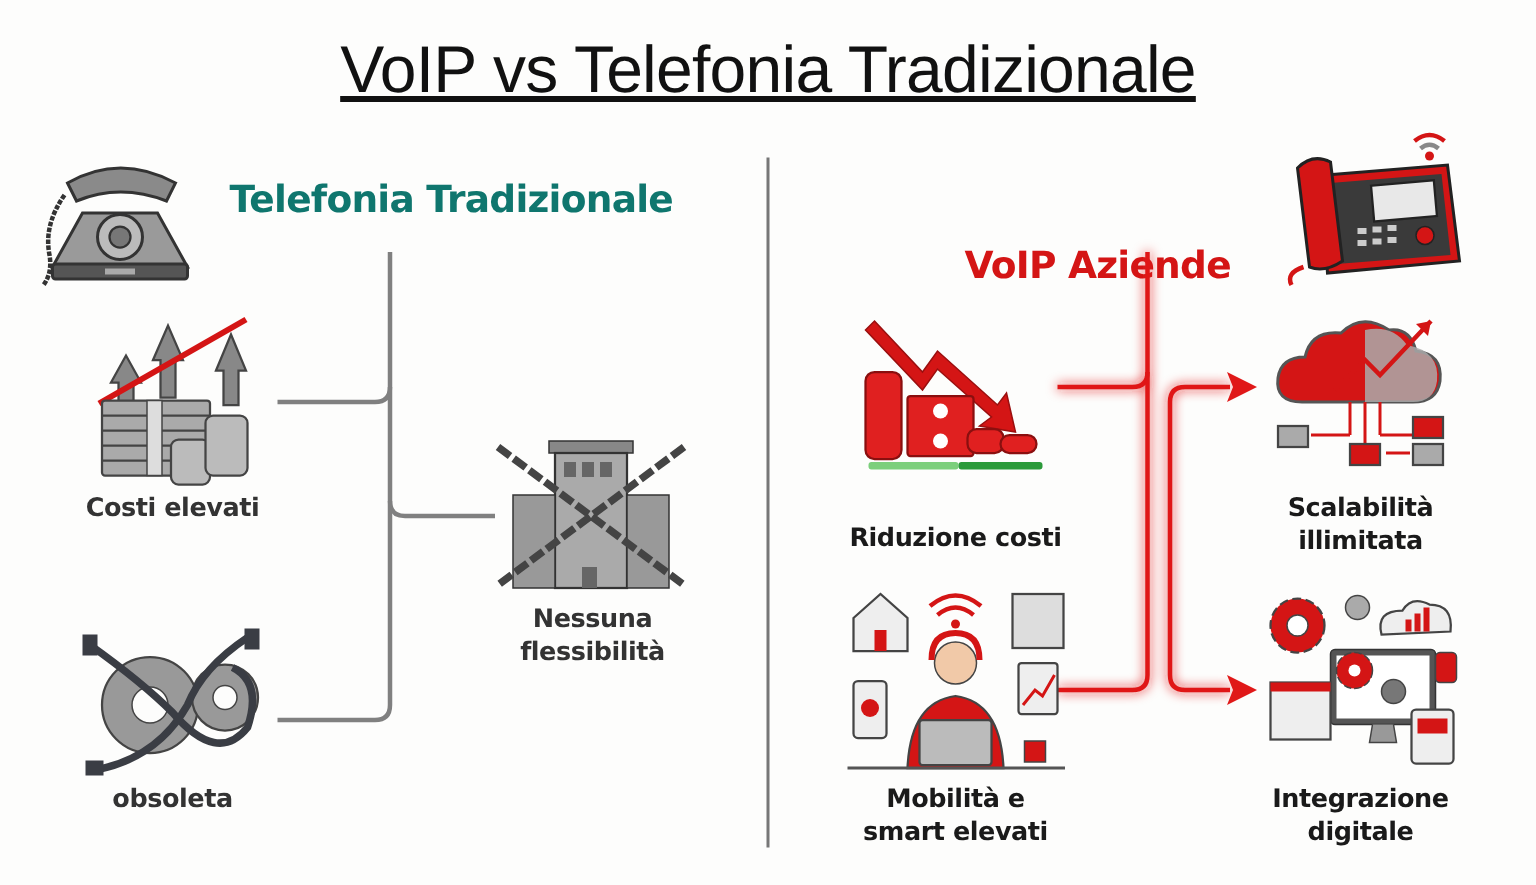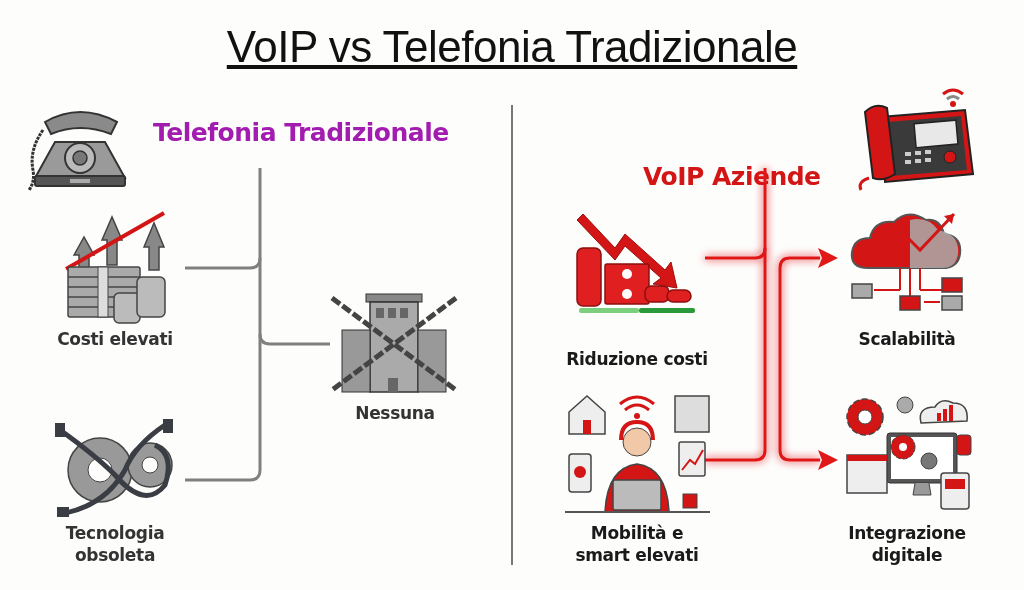--- a/index.html
+++ b/index.html
@@ -1,19 +1,19 @@
 <!DOCTYPE html>
 <html><head>
 <meta charset="utf-8">
 <style>
   html,body{margin:0;padding:0;}
   body{width:1024px;height:590px;background:#fdfdfc;position:relative;overflow:hidden;font-family:"DejaVu Sans","Liberation Sans",sans-serif;}
   .abs{position:absolute;}
   .title{left:0;top:22px;width:1024px;text-align:center;font-family:"Liberation Sans",sans-serif;font-size:44px;color:#111;letter-spacing:-0.5px;text-decoration:underline;}
-  .sec-left{left:153px;top:118px;font-size:25px;font-weight:bold;color:#a21caf;letter-spacing:-0.5px;}
+  .sec-left{left:153px;top:118px;font-size:25px;font-weight:bold;color:#0f766e;letter-spacing:-0.5px;}
   .sec-right{left:643px;top:118px;font-size:25px;font-weight:bold;color:#d41515;letter-spacing:-0.5px;margin-top:44px;}
   .label{font-size:17px;font-weight:bold;color:#333;text-align:center;line-height:22px;letter-spacing:-0.3px;}
   .label.dark{color:#1a1a1a;}
   .divider{left:511px;top:105px;width:2px;height:460px;background:#777;}
   svg{position:absolute;overflow:visible;}
 </style>
 </head>
 <body>
 
 <div class="abs title">VoIP vs Telefonia Tradizionale</div>
@@ -93,39 +93,39 @@
       <rect x="72" y="18" width="8" height="10"></rect>
       <rect x="60" y="88" width="10" height="14"></rect>
     </g>
   <g fill="none" stroke="#444" stroke-width="5" stroke-dasharray="10 3">
     <line x1="4" y1="8" x2="128" y2="100"></line>
     <line x1="128" y1="8" x2="4" y2="100"></line>
   </g>
 </svg>
 <div class="abs label" style="left:310px;top:402px;width:170px;">
   <div>Nessuna</div>
+  <div>flessibilità</div>
 </div>
 
 <svg style="left:55px;top:415px;" width="125" height="105" viewBox="0 0 125 105">
   <g fill="#999" stroke="#444" stroke-width="1.5">
     <circle cx="45" cy="55" r="32"></circle>
     <circle cx="95" cy="50" r="22"></circle>
   </g>
   <circle cx="45" cy="55" r="12" fill="#fdfdfc" stroke="#444"></circle>
   <circle cx="95" cy="50" r="8" fill="#fdfdfc" stroke="#444"></circle>
   <g fill="none" stroke="#3a3d44" stroke-width="5">
     <path d="M5 15 Q40 40 60 60 Q90 95 110 70 Q120 40 100 30"></path>
     <path d="M110 10 Q80 30 70 55 Q50 90 10 98"></path>
   </g>
   <rect x="0" y="8" width="10" height="14" fill="#3a3d44"></rect>
   <rect x="108" y="4" width="10" height="14" fill="#3a3d44"></rect>
   <rect x="2" y="92" width="12" height="10" fill="#3a3d44"></rect>
 </svg>
 <div class="abs label" style="left:30px;top:522px;width:170px;">
-  <div>Tecnologia</div>
   <div>obsoleta</div>
 </div>
 
 <svg style="left:0;top:0;" width="1024" height="590">
   <defs>
     <filter id="glow" x="-50%" y="-50%" width="200%" height="200%">
       <feGaussianBlur stdDeviation="4" result="b"></feGaussianBlur>
       <feMerge>
           <feMergeNode in="b"></feMergeNode>
           <feMergeNode in="SourceGraphic"></feMergeNode>
@@ -175,20 +175,21 @@
   </g>
   <g stroke="#444" stroke-width="1.5">
     <rect x="2" y="74" width="20" height="14" fill="#aaa"></rect>
     <rect x="50" y="86" width="20" height="14" fill="#d41515"></rect>
     <rect x="92" y="68" width="20" height="14" fill="#d41515"></rect>
     <rect x="92" y="86" width="20" height="14" fill="#aaa"></rect>
   </g>
 </svg>
 <div class="abs label dark" style="left:822px;top:328px;width:170px;">
   <div>Scalabilità</div>
+  <div>illimitata</div>
 </div>
 
 <svg style="left:565px;top:390px;" width="145" height="125" viewBox="0 0 145 125">
   <path d="M4 22 L22 6 L40 22 L40 44 L4 44 Z" fill="#eee" stroke="#444" stroke-width="1.5"></path>
   <rect x="18" y="30" width="8" height="14" fill="#d41515"></rect>
   <g fill="none" stroke="#d41515" stroke-width="3">
     <path d="M55 14 Q72 0 89 14"></path>
       <path d="M60 20 Q72 10 84 20"></path>
   </g>
   <circle cx="72" cy="26" r="3" fill="#d41515"></circle>

